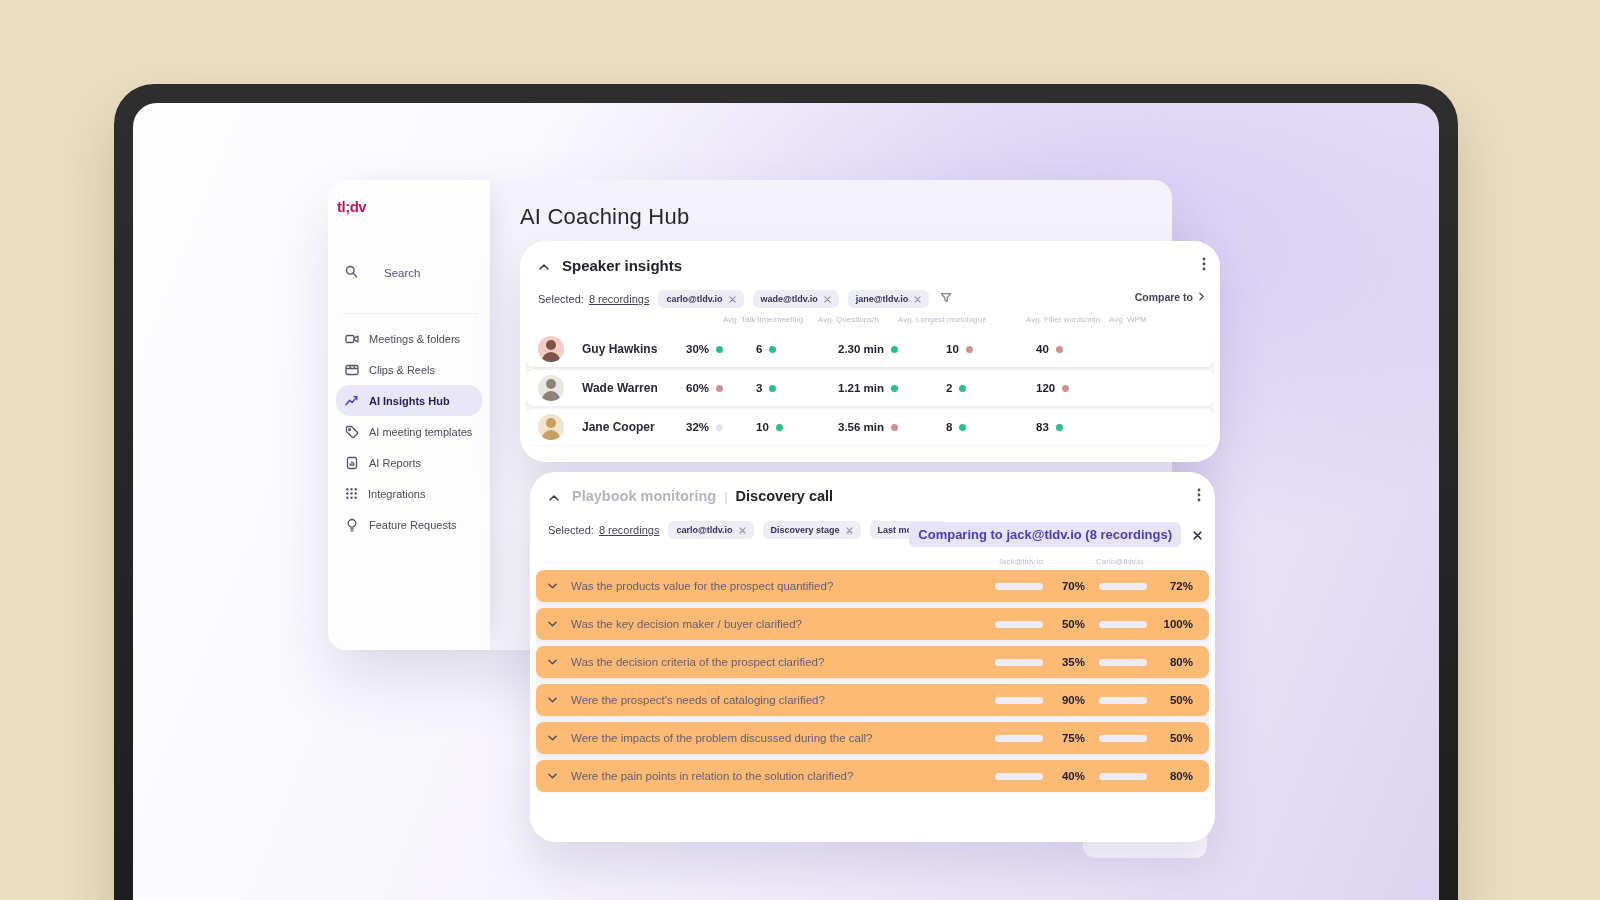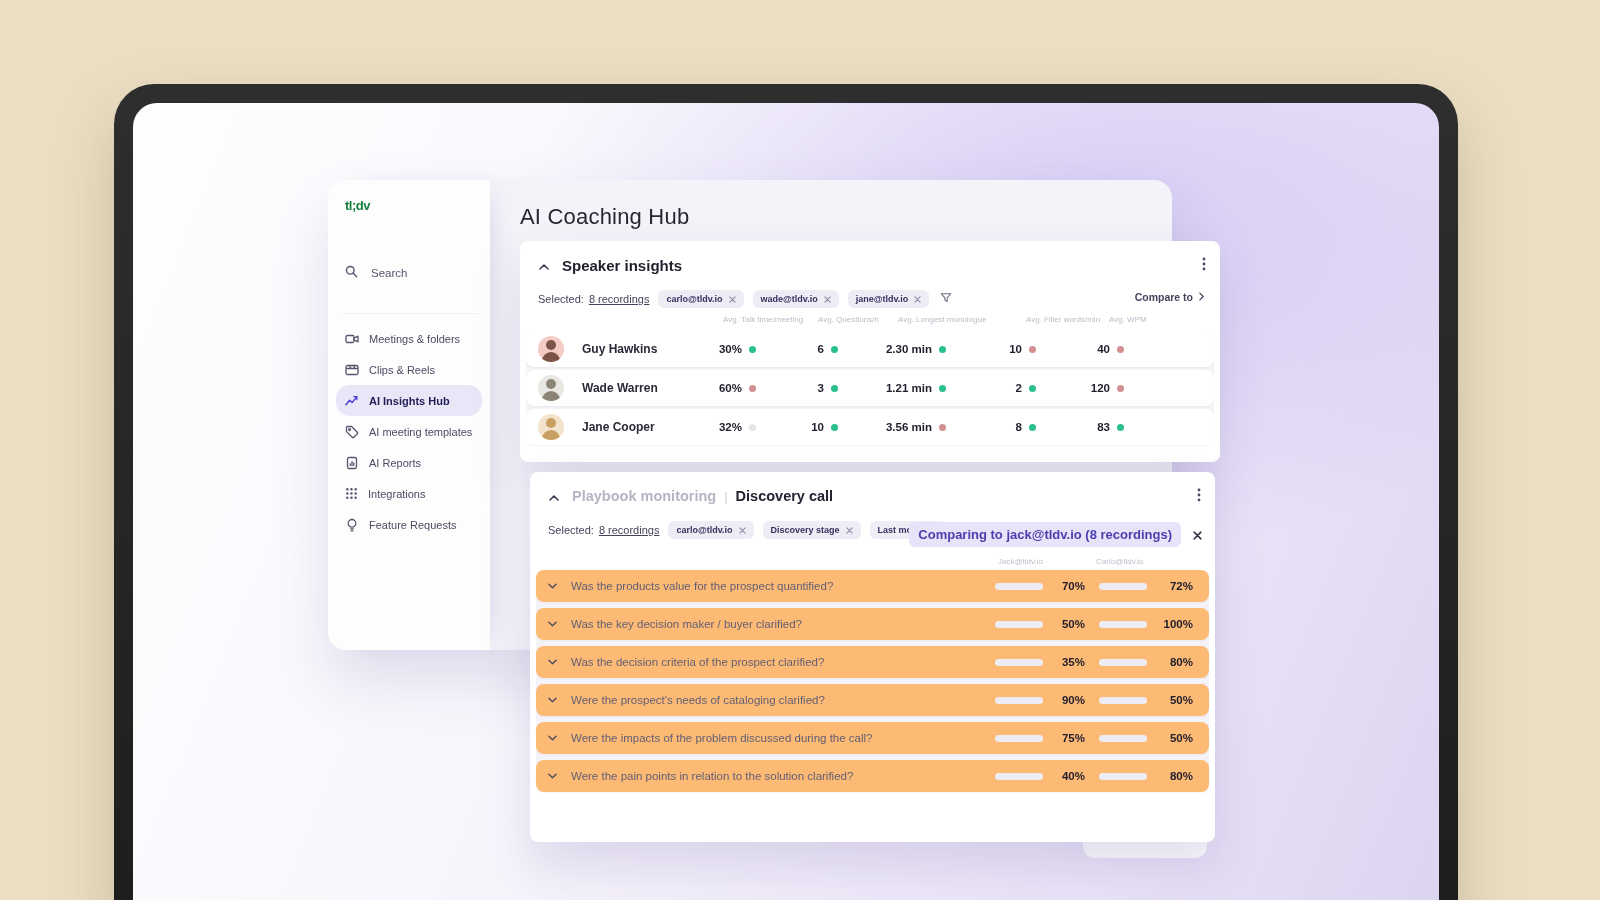--- a/index.html
+++ b/index.html
@@ -15,36 +15,36 @@
             background:
               radial-gradient(900px 520px at 72% 16%, rgba(194,178,240,.55), rgba(194,178,240,0) 62%),
               linear-gradient(112deg,#fefeff 0%, #f8f6fc 38%, #e9e2f7 78%, #dcd4f0 100%); }
 
   
   .app-window { position:absolute; left:195px; top:77px; width:844px; height:470px;
                 background:#f4f3f9; border-radius:18px;
                 box-shadow:0 30px 60px rgba(90,80,150,.16); }
   .sidebar { position:absolute; left:0; top:0; width:162px; height:470px; background:#fdfdfe;
              border-radius:18px 0 0 18px; box-shadow:14px 0 28px -18px rgba(70,60,130,.22); }
-  .logo { position:absolute; left:17px; top:18px; font-size:13px; font-weight:800;
-          color:#15803d; letter-spacing:-.5px; }
-  .search { position:absolute; left:17px; top:85px; display:flex; align-items:center; gap:13px;
+  .logo { position:absolute; left:9px; top:18px; font-size:15px; font-weight:800;
+          color:#be185d; letter-spacing:-.5px; }
+  .search { position:absolute; left:17px; top:85px; display:flex; align-items:center; gap:26px;
             color:#57556d; font-size:11.5px; cursor:pointer; }
   .side-divider { position:absolute; left:14px; right:12px; top:133px; height:1px; background:#efeef4; }
   .nav { position:absolute; left:8px; right:8px; top:143px; }
   .side-item { display:flex; align-items:center; gap:10px; height:31px; padding:0 9px;
                border-radius:14px; color:#4c4b62; font-size:11px; cursor:pointer; white-space:nowrap; }
   .side-item .ic { display:flex; color:#57556d; }
   .side-item.active { background:#e9e6f8; color:#211f55; font-weight:700; }
   .side-item.active .ic { color:#4b3fd4; }
   .page-title { position:absolute; left:192px; top:24px; font-size:22px; font-weight:500;
                 color:#28262f; letter-spacing:.2px; }
 
   
-  .card { position:absolute; background:#fff; border-radius:8px;
+  .card { position:absolute; background:#fff; border-radius:26px;
           box-shadow:0 24px 48px rgba(85,75,150,.16); }
   .card-head { position:absolute; left:0; right:0; top:0; height:48px; display:flex;
                align-items:center; padding:0 16px; }
   .chev-btn { display:flex; align-items:center; justify-content:center; width:16px; height:16px;
               color:#3b3a52; cursor:pointer; }
   .kebab { position:absolute; right:14px; top:16px; color:#4a4960; cursor:pointer; }
   .chips-row { position:absolute; left:18px; top:47px; height:22px; display:flex; align-items:center; }
   .sel-label { font-size:11px; color:#44435c; }
   .sel-count { font-size:11px; color:#44435c; text-decoration:underline; margin-left:5px; }
   .chip { display:flex; align-items:center; gap:6px; background:#eeedf5; border-radius:6px;
@@ -67,21 +67,21 @@
           padding-left:12px; box-shadow:0 1px 2px rgba(40,40,90,.06); }
   .avatar { width:26px; height:26px; border-radius:50%; position:relative; overflow:hidden; flex:0 0 26px; }
   .avatar::before { content:""; position:absolute; left:8px; top:4px; width:10px; height:10px;
                     border-radius:50%; background:var(--fig); }
   .avatar::after { content:""; position:absolute; left:4px; top:16px; width:18px; height:12px;
                    border-radius:9px 9px 0 0; background:var(--fig); }
   .av1 { --fig:#7c5347; background:#f4cbc5; }
   .av2 { --fig:#8c8377; background:#e9e7e2; }
   .av3 { --fig:#c79f63; background:#f3e3cd; }
   .sname { width:104px; margin-left:18px; font-size:12px; font-weight:600; color:#2a2939; }
-  .mcell { display:flex; align-items:center; justify-content:flex-end; gap:7px; }
+  .mcell { display:flex; align-items:center; gap:7px; }
   .m1{width:70px}.m2{width:82px}.m3{width:108px}.m4{width:90px}.m5{width:88px}
   .mval { font-size:11.5px; font-weight:700; color:#1f1e2d; }
   .dot { width:7px; height:7px; border-radius:50%; background:#ddd; }
   .dot.v-green { background:#2abf8e; }
   .dot.v-red   { background:#d18f92; }
   .dot.v-gray  { background:#e3e3e9; }
 
   
   .playbook-card { left:397px; top:369px; width:685px; height:370px; }
   .pb-muted { margin-left:10px; font-size:14.5px; font-weight:600; color:#b6b4c3; }

